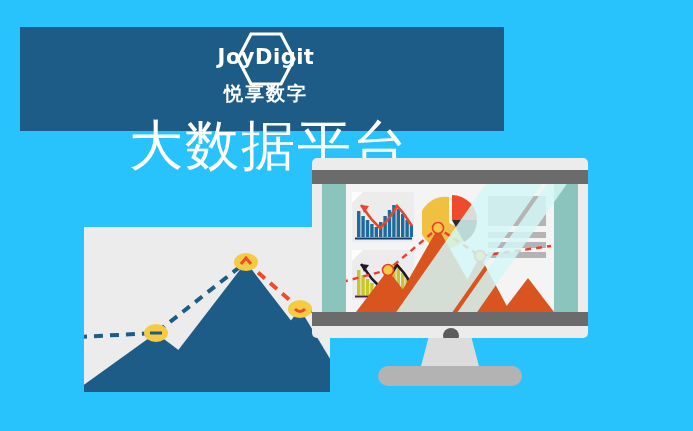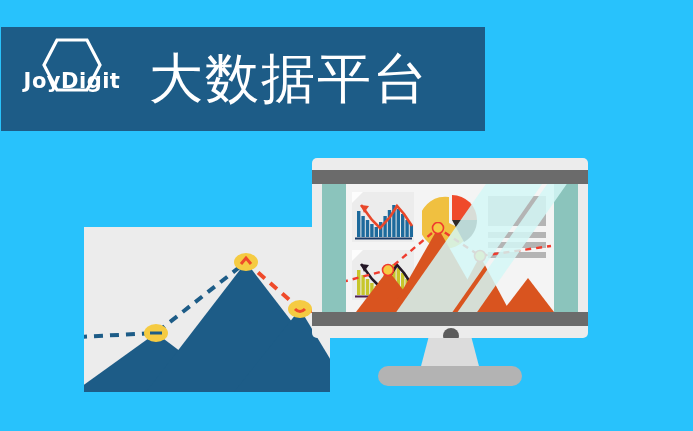--- a/index.html
+++ b/index.html
@@ -6,23 +6,23 @@
   body{
     width:693px;height:431px;overflow:hidden;
     font-family:"Liberation Sans","DejaVu Sans",sans-serif;
     background:#28c2fc;
     position:relative;
   }
   .stage{position:absolute;left:0;top:0;width:693px;height:431px;overflow:hidden;background:#28c2fc;}
 
   
   .banner{
-    position:absolute;left:1px;top:27px;width:484px;height:104px;
+    position:absolute;left:20px;top:27px;width:484px;height:104px;
     background:#1d5c87;
-    display:flex;align-items:center;
+    display:flex;align-items:center;flex-direction:column;
   }
   .logo-block{
     position:relative;width:126px;height:92px;margin-left:8px;
     flex:0 0 auto;
     display:flex;flex-direction:column;align-items:center;justify-content:center;
   }
   .hexwrap{position:absolute;left:32px;top:4px;width:62px;height:56px;}
   .hexwrap svg{display:block;}
   .joydigit{
     position:relative;z-index:2;
@@ -103,20 +103,21 @@
 
   <div class="banner">
 
     <div class="logo-block">
       <div class="hexwrap">
         <svg width="62" height="56" viewBox="0 0 62 56">
           <polygon points="16,3 46,3 59,28 46,53 16,53 3,28" fill="none" stroke="#ffffff" stroke-width="3.2"></polygon>
         </svg>
       </div>
       <div class="joydigit">JoyDigit</div>
+      <div class="logo-cn">悦享数字</div>
     </div>
 
     <div class="banner-title">大数据平台</div>
   </div>
 
   <div class="left-panel">
     <svg class="lp-svg" width="246" height="165" viewBox="0 0 246 165">
 
       <polygon points="-10,165 72,106 150,165" fill="#1d5c87"></polygon>
       <polygon points="62,165 162,35 262,165" fill="#1d5c87"></polygon>

